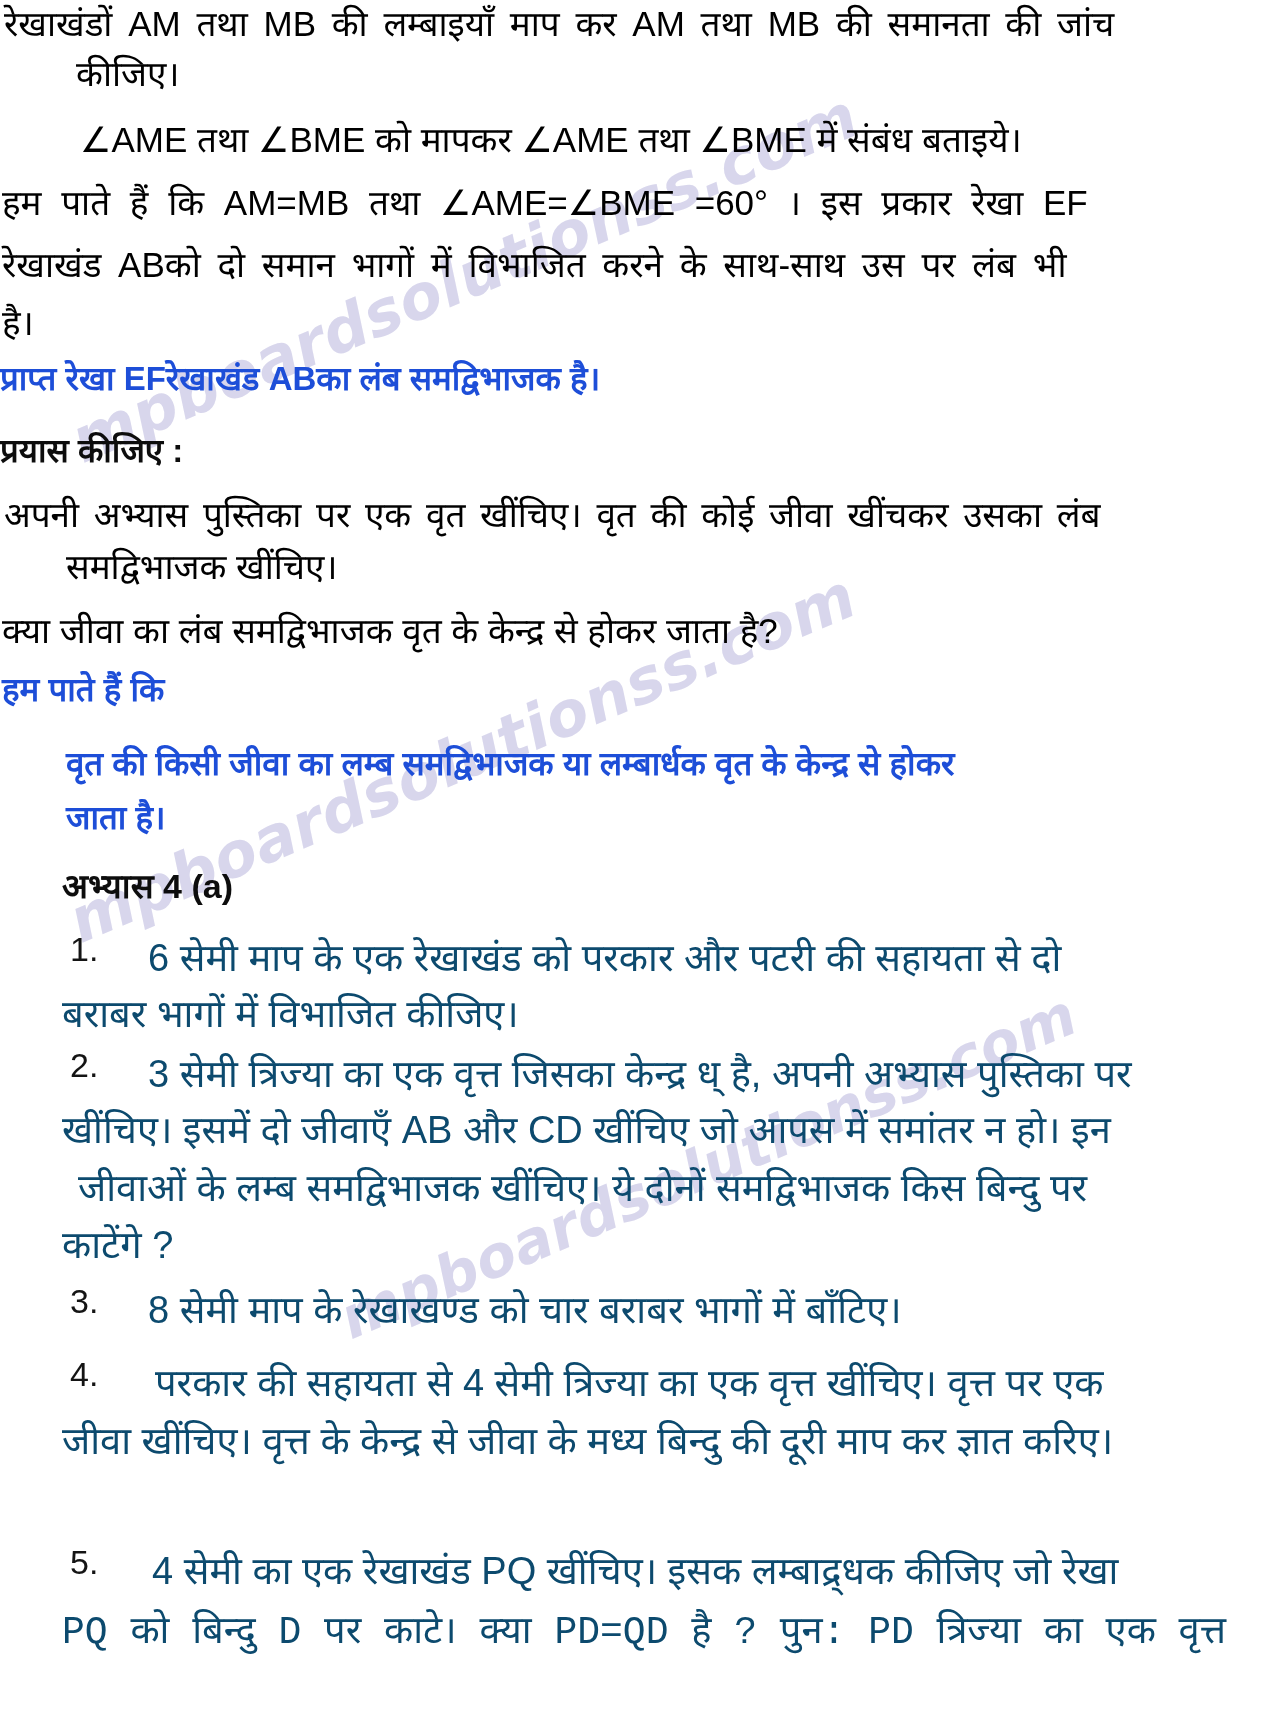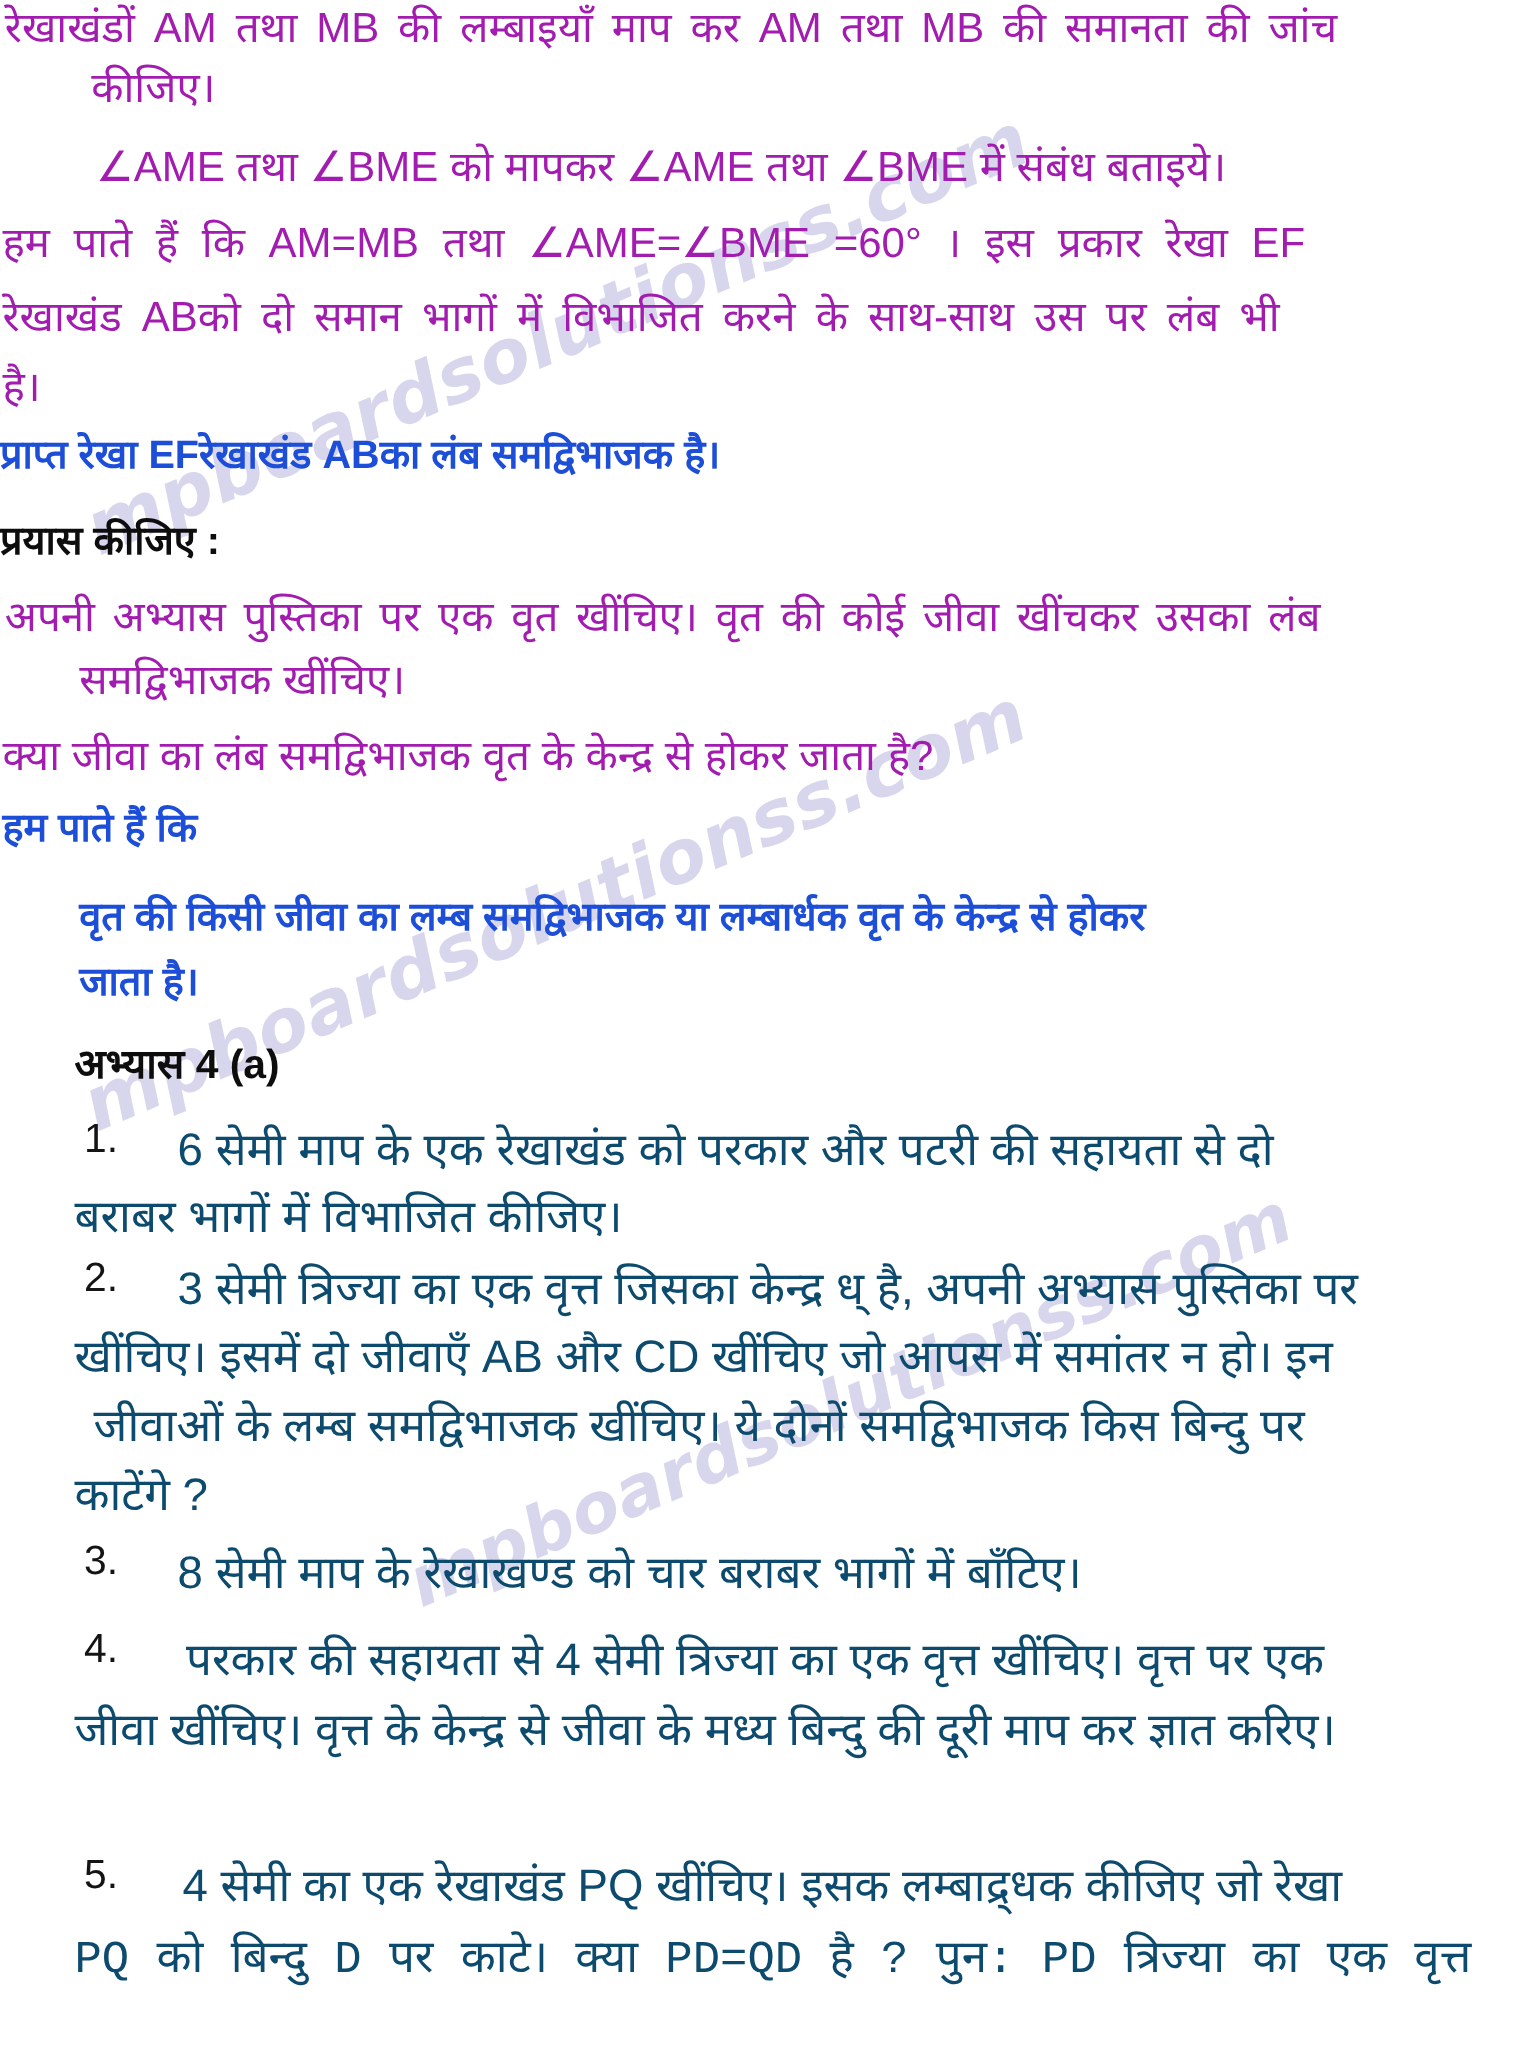--- a/index.html
+++ b/index.html
@@ -48,21 +48,21 @@
   }
   .line {
     position: absolute;
     white-space: nowrap;
     color: #111111;
   }
 
   .t-main {
     font-size: 35px;
     line-height: 1.0;
-    color: #a21caf;
+    color: #000000;
     font-weight: 400;
   }
   .t-justified {
     letter-spacing: 0px;
     word-spacing: 6px;
   }
   .t-red {
     color: #1d4ed8;
     font-weight: 700;
   }

